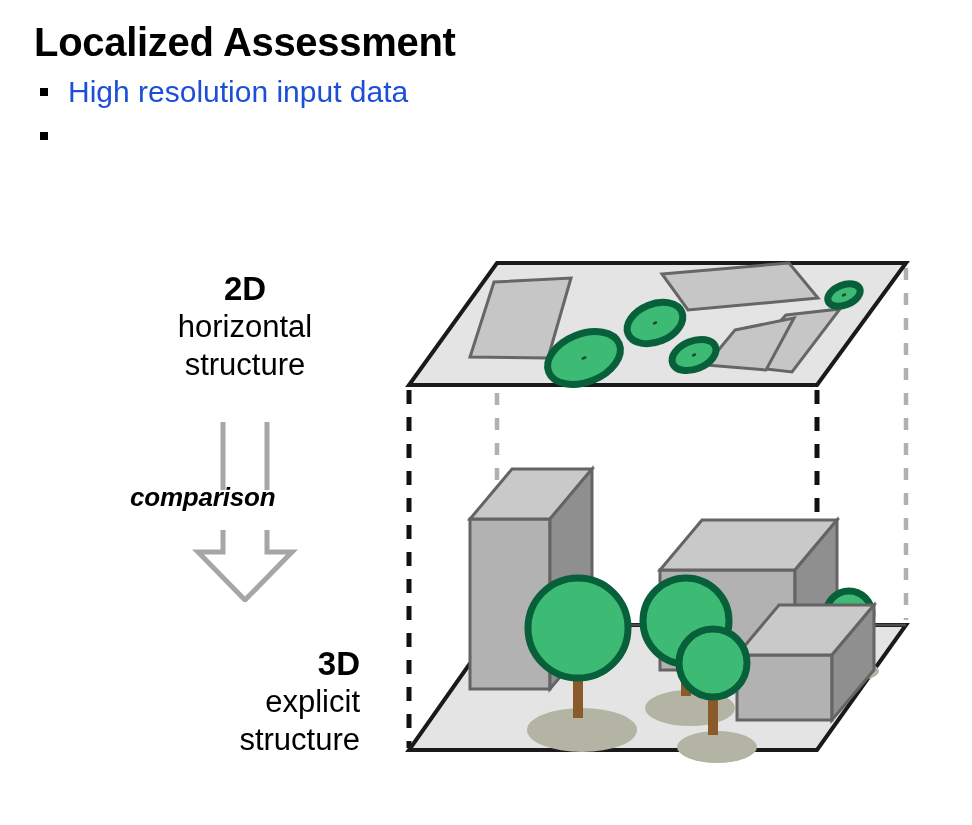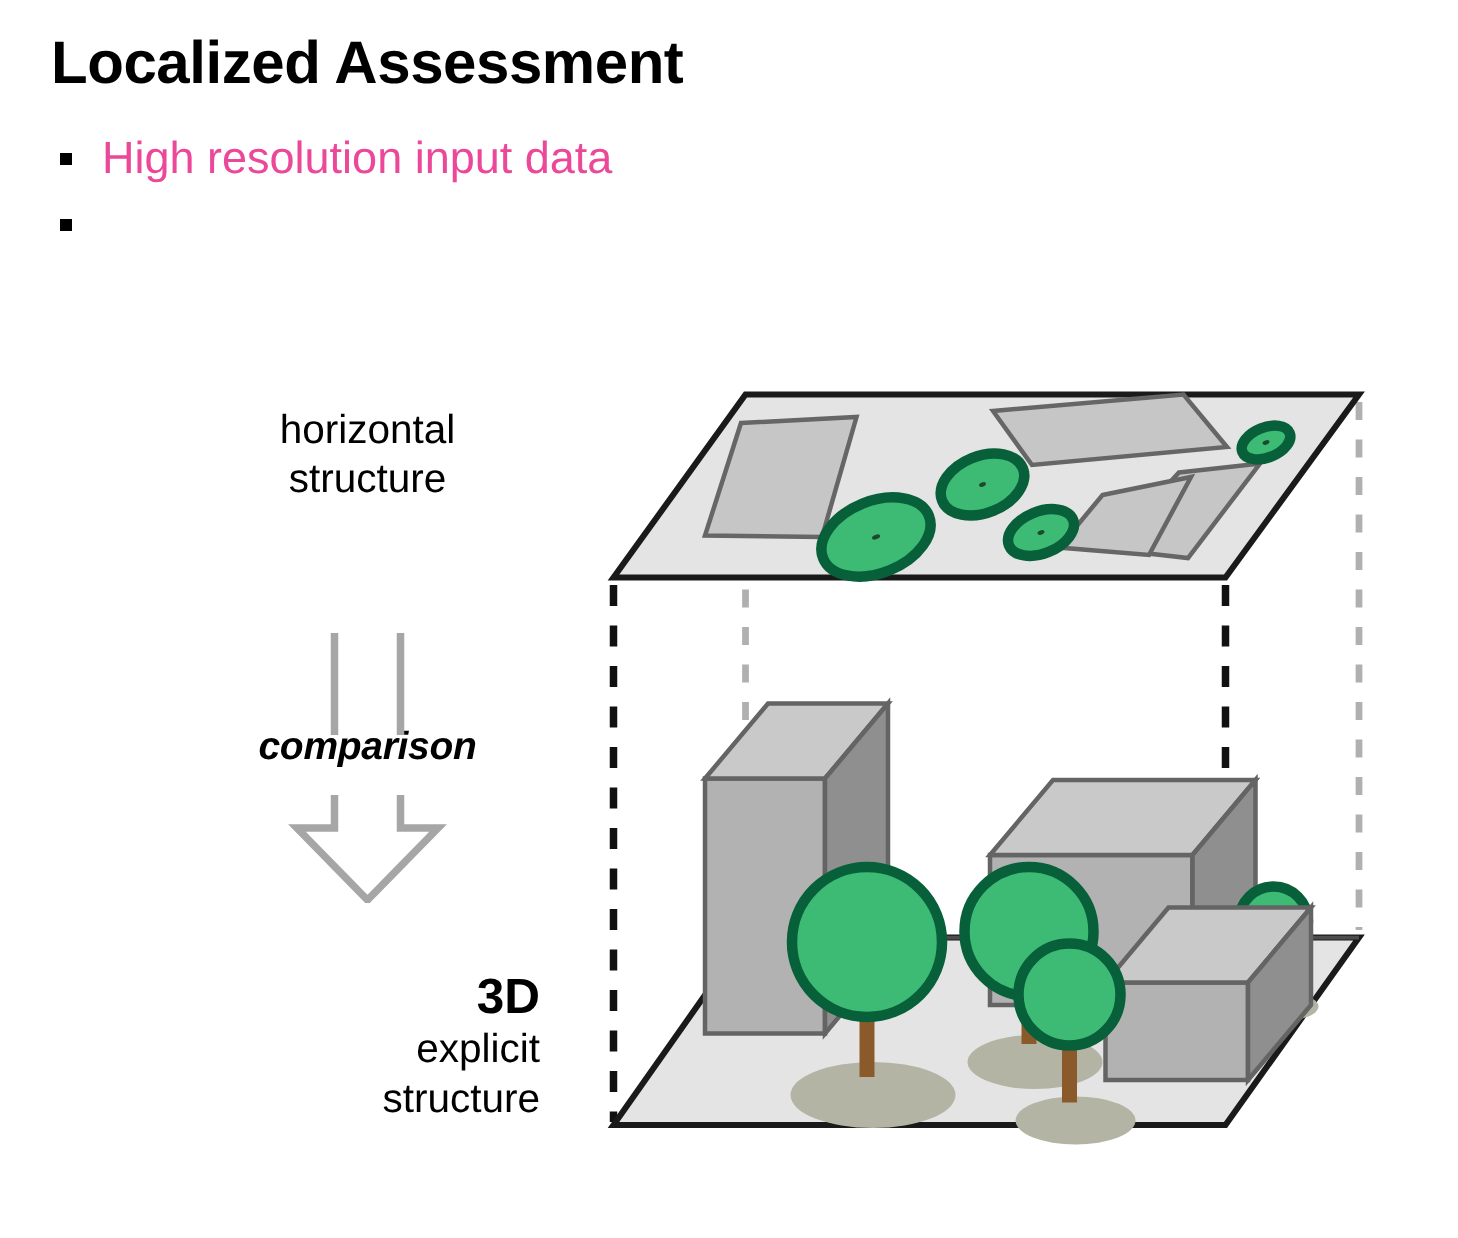--- a/index.html
+++ b/index.html
@@ -28,34 +28,34 @@
     position: absolute;
     left: 34px;
     top: 20px;
     width: 720px;
   }
   .slide-title {
     font-size: 40px;
     font-weight: bold;
     letter-spacing: -0.3px;
     line-height: 1.1;
-    margin: 0 0 20px 0;
+    margin: 0 0 6px 0;
     color: #000;
   }
   .bullet-list {
     list-style: none;
     margin: 0;
     padding: 0;
   }
   .bullet-item {
     position: relative;
     font-size: 30px;
     line-height: 1.45;
     padding-left: 34px;
-    color: #ec4899;
+    color: #1d4ed8;
     white-space: nowrap;
   }
   .bullet-marker {
     position: absolute;
     left: 6px;
     top: 18px;
     width: 8px;
     height: 8px;
     background: #000;
   }
@@ -68,31 +68,31 @@
   }
   .label-2d { top: 270px; }
   .label-3d { top: 645px; text-align: right; }
   .dim-title {
     font-size: 33px;
     font-weight: bold;
     line-height: 1.15;
     margin: 0;
   }
   .dim-sub {
-    font-size: 27px;
+    font-size: 31px;
     font-weight: normal;
     line-height: 1.22;
     margin: 0;
   }
   .comparison-label {
     position: absolute;
     left: 130px;
     top: 482px;
     width: 230px;
-    text-align: center;
+    text-align: left;
     font-size: 26px;
     font-style: italic;
     font-weight: bold;
     letter-spacing: -0.2px;
   }
   .arrow-wrap {
     position: absolute;
     left: 186px;
     top: 422px;
     width: 118px;
@@ -119,20 +119,21 @@
         <span class="bullet-marker"></span>
         <span>High resolution input data</span>
       </li>
       <li class="bullet-item">
         <span class="bullet-marker"></span>
       </li>
     </ul>
   </div>
 
   <div class="label-col label-2d">
+    <p class="dim-title">2D</p>
     <p class="dim-sub">horizontal</p>
     <p class="dim-sub">structure</p>
   </div>
 
   <div class="comparison-label">comparison</div>
 
   <div class="arrow-wrap">
     <svg width="118" height="180" viewBox="0 0 118 180">
 
       <line x1="37" y1="0" x2="37" y2="68" stroke="#a6a6a6" stroke-width="5"></line>

